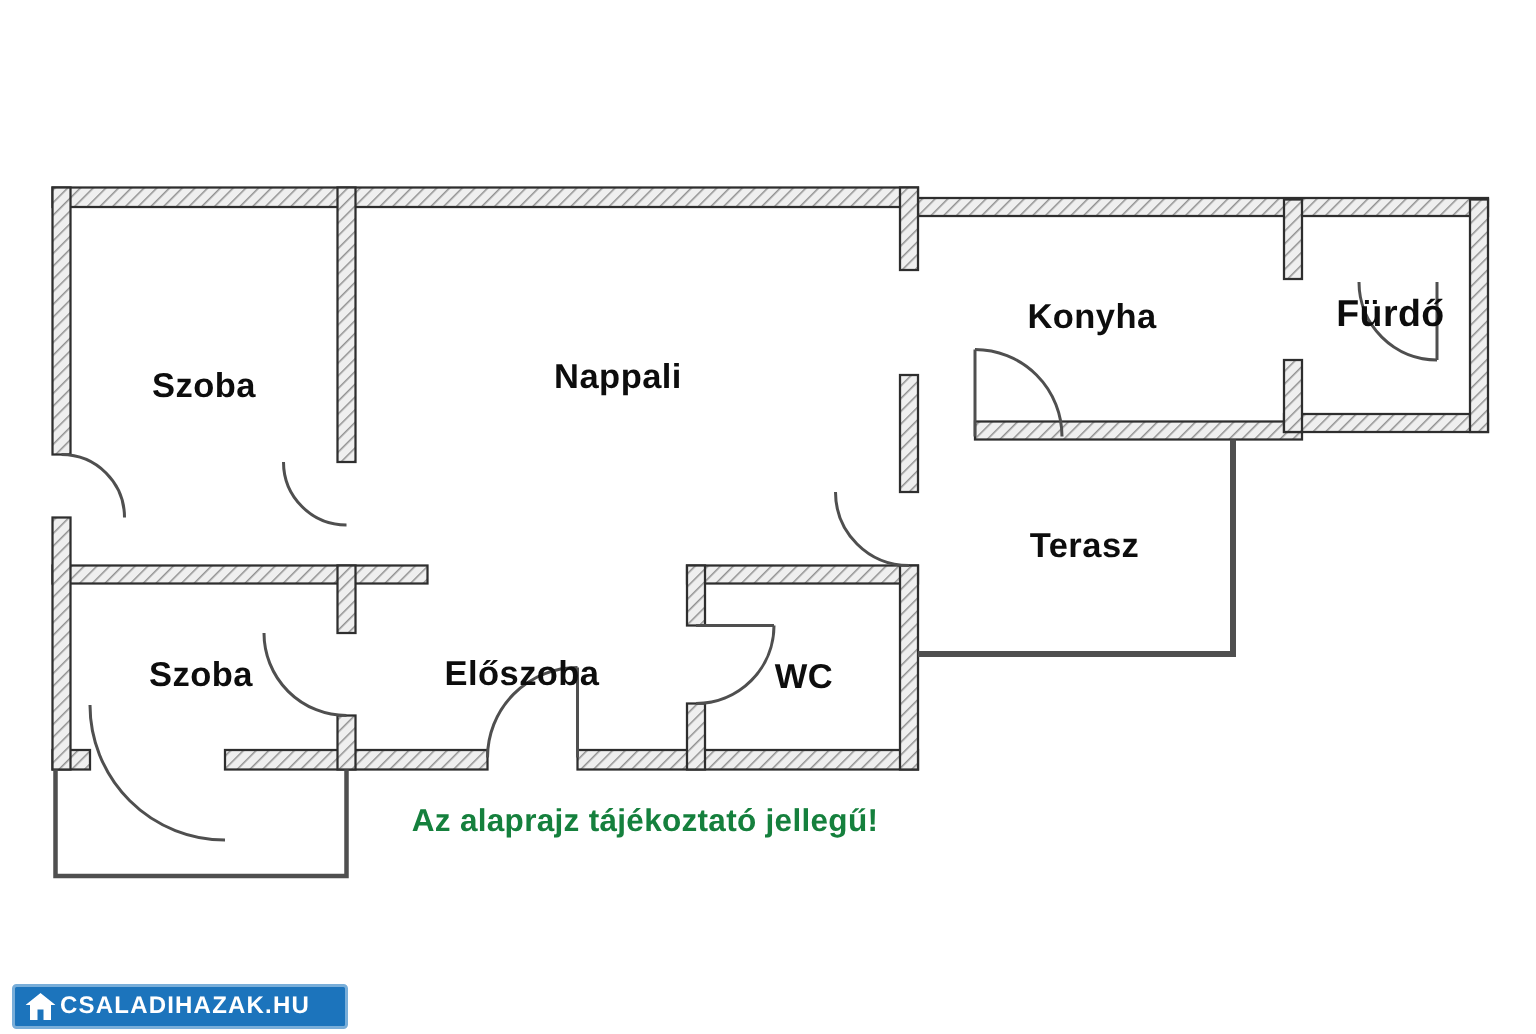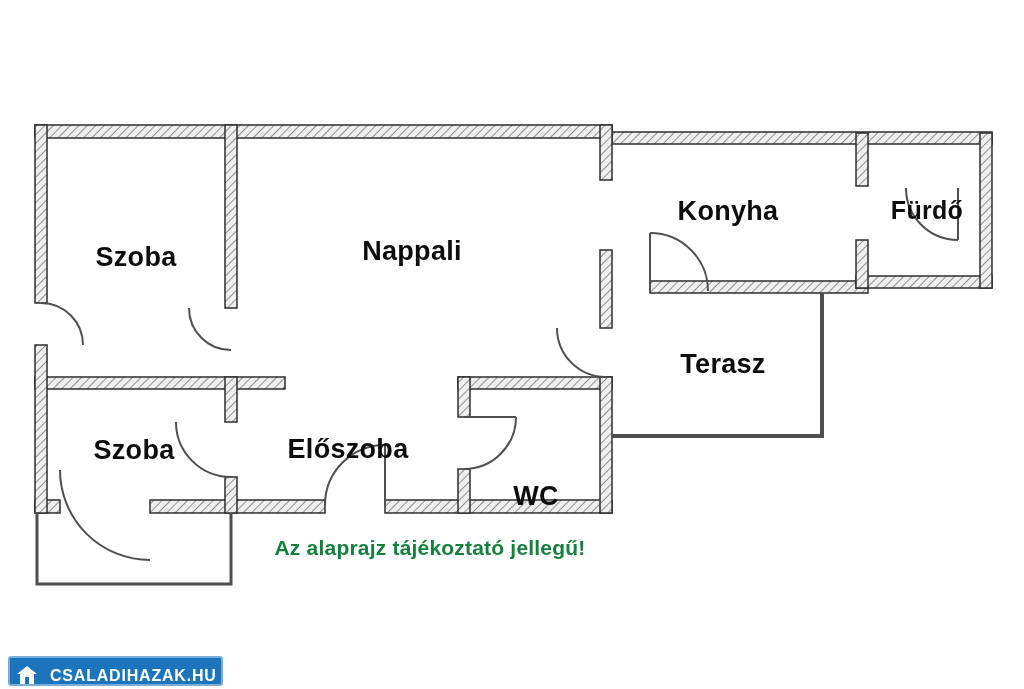--- a/index.html
+++ b/index.html
@@ -1,31 +1,31 @@
 <!DOCTYPE html>
 <html><head>
 <meta charset="utf-8">
 <style>
   * { margin:0; padding:0; box-sizing:border-box; }
   html,body { width:1024px; height:689px; background:#ffffff; font-family:"Liberation Sans", sans-serif; }
   .screen { position:relative; width:1024px; height:689px; background:#ffffff; overflow:hidden; }
   .plan   { position:absolute; left:0; top:0; width:1024px; height:689px; }
   .room-label {
     position:absolute; transform:translate(-50%,-50%);
-    font-weight:700; color:#0d0d0d; font-size:27px; letter-spacing:0.3px; white-space:nowrap;
+    font-weight:700; color:#0d0d0d; font-size:23px; letter-spacing:0.3px; white-space:nowrap;
   }
   .room-label.small { font-size:25px;text-align:right; }
   .disclaimer {
     position:absolute; transform:translate(-50%,-50%);
     font-weight:700; color:#15803d; font-size:21px; white-space:nowrap; letter-spacing:0.2px;
   }
   .watermark {
     position:absolute; left:8px; top:656px; height:30px;
     background:#1c74bc; border:2px solid #79aed9; border-radius:3px;
-    display:flex; align-items:flex-end; gap:13px; padding:0 4px 0 7px;
+    display:flex; align-items:center; gap:3px; padding:0 23px 0 7px;
   }
   .watermark .wm-text {
     color:#ffffff; font-weight:700; font-size:16px; letter-spacing:0.8px; line-height:1;
   }
   .watermark svg { display:block; }
 </style>
 </head>
 <body>
 
 <div class="screen">
@@ -98,21 +98,21 @@
     </g>
   </svg>
 
   <div class="room-label" style="left:136px; top:257px;">Szoba</div>
   <div class="room-label" style="left:412px; top:251px;">Nappali</div>
   <div class="room-label" style="left:728px; top:211px;">Konyha</div>
   <div class="room-label small" style="left:927px; top:210px;">Fürdő</div>
   <div class="room-label" style="left:723px; top:364px;">Terasz</div>
   <div class="room-label" style="left:134px; top:450px;">Szoba</div>
   <div class="room-label" style="left:348px; top:449px;">Előszoba</div>
-  <div class="room-label" style="left:536px; top:451px;margin-top:45px;">WC</div>
+  <div class="room-label" style="left:536px; top:451px;">WC</div>
 
   <div class="disclaimer" style="left:430px; top:548px;">Az alaprajz tájékoztató jellegű!</div>
 
   <div class="watermark">
     <svg width="20" height="18" viewBox="0 0 20 18">
       <polygon points="10,0 20,8 17,8 17,18 3,18 3,8 0,8" fill="#ffffff"></polygon>
       <rect x="8" y="11" width="4" height="7" fill="#1c74bc"></rect>
     </svg>
     <span class="wm-text">CSALADIHAZAK.HU</span>
   </div>

